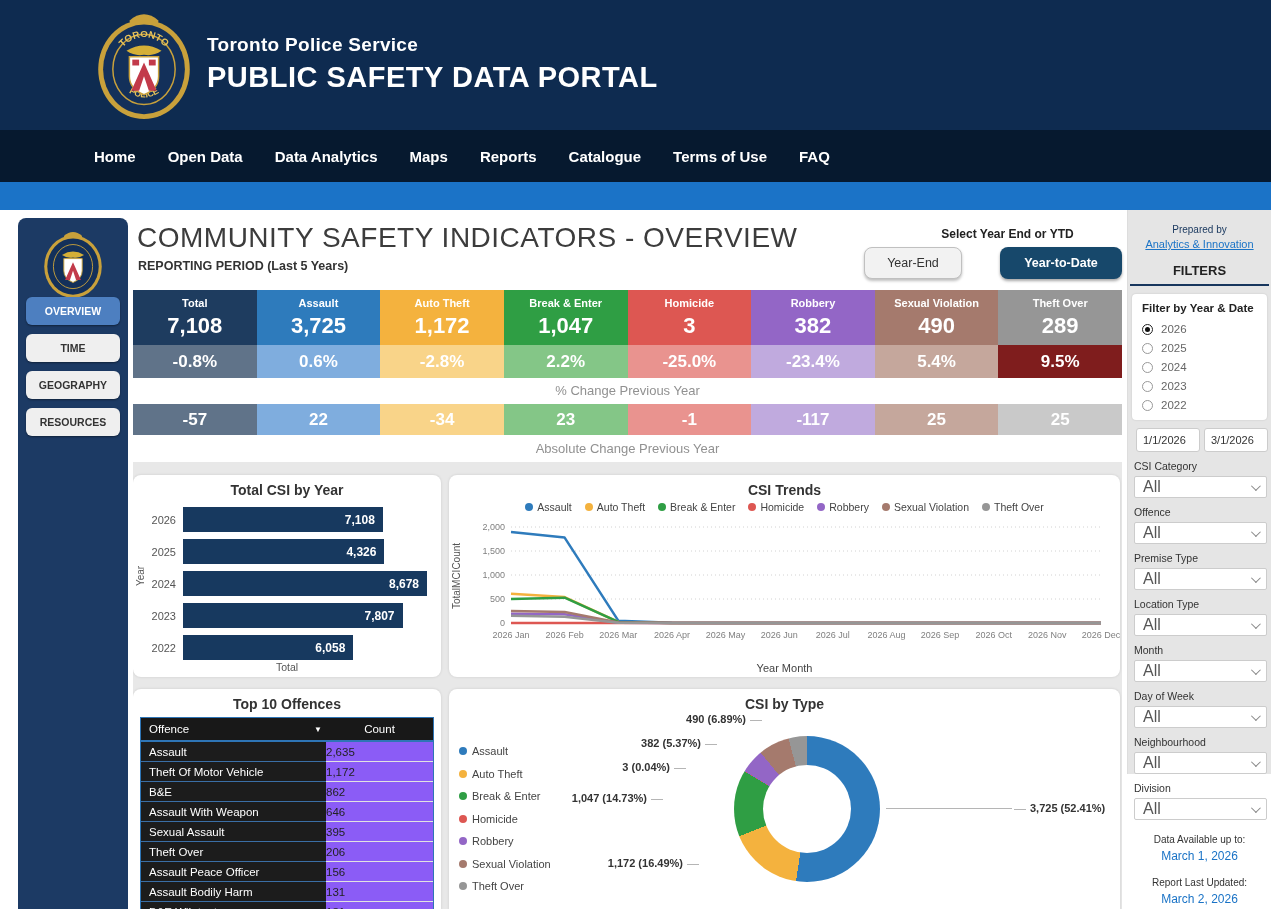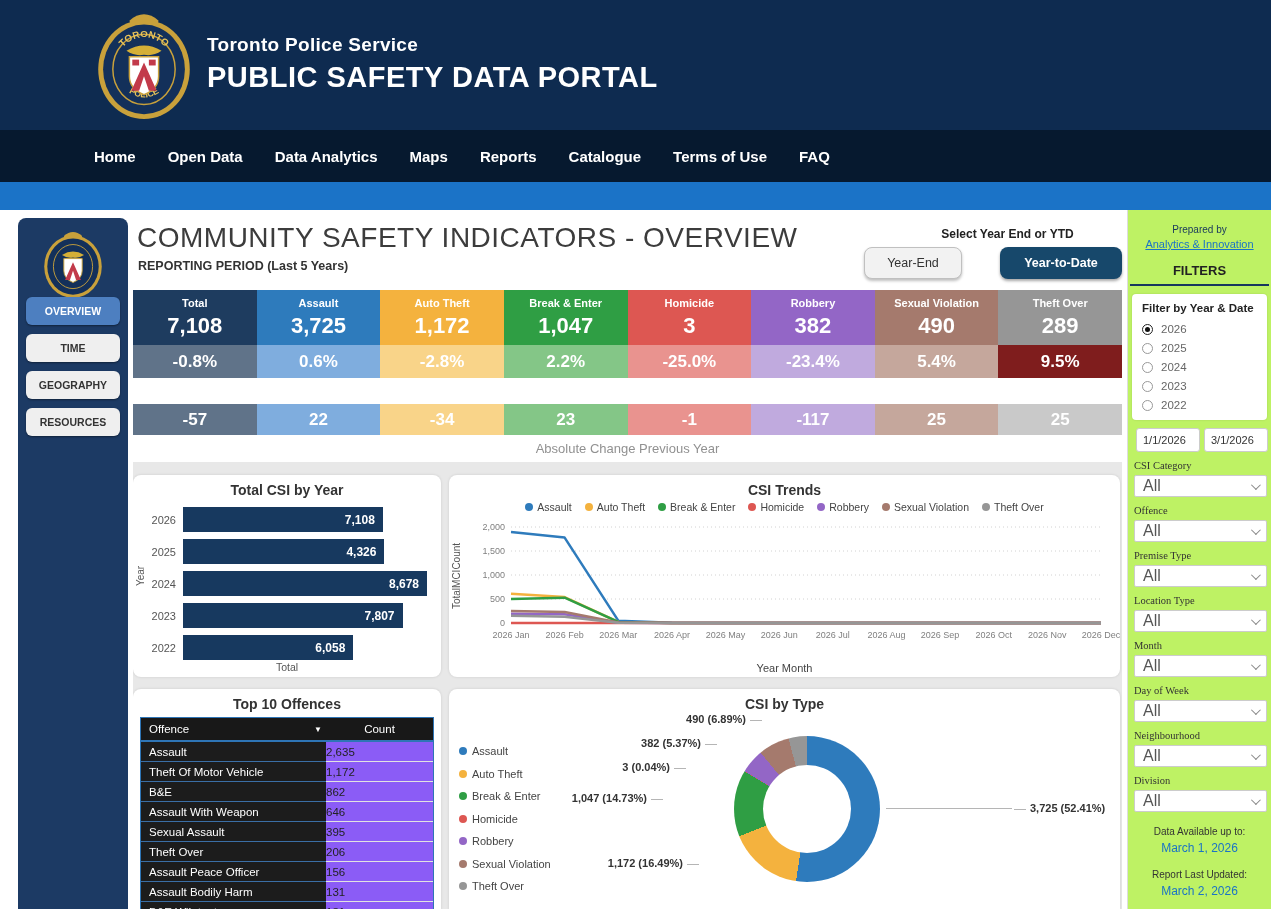--- a/index.html
+++ b/index.html
@@ -24,36 +24,36 @@
 
   
   .sidenav { position:absolute; left:18px; top:8px; width:110px; height:691px; background:#1c3a64; border-radius:8px 8px 0 0; }
   .crest-sm { position:absolute; left:24px; top:10px; width:62px; height:71px; }
   .side-btn { display:block; width:94px; height:28px; margin:0 0 9px 8px; border:none; border-radius:6px; font-family:inherit;
               font-size:10.5px; font-weight:bold; color:#333; background:#efefef; box-shadow:0 1px 2px rgba(0,0,0,.4); cursor:pointer; }
   .side-btn.active { background:#4d7fc0; color:#fff; }
   #side-buttons { position:absolute; top:79px; left:0; width:110px; }
 
   
-  .filters { position:absolute; left:1127px; top:0; width:144px; height:699px; background:#bef264; border-left:1px solid #ddd; font-size:11px; }
+  .filters { position:absolute; left:1127px; top:0; width:144px; height:564px; background:#e5e5e5; border-left:1px solid #ddd; font-size:11px; }
   .prep-by { margin-top:14px; text-align:center; color:#17365d; font-size:10px; }
   .prep-link { display:block; text-align:center; color:#1a73c6; font-size:11px; text-decoration:underline; margin-top:3px; cursor:pointer; }
   .filters-title { text-align:center; font-size:13px; font-weight:bold; color:#222; margin-top:13px; }
   .filters-rule { height:2px; background:#17365d; margin:6px 2px 0 2px; }
   .year-box { background:#fff; border-radius:4px; margin:8px 4px 0 4px; padding:8px 0 10px 10px; height:126px; box-shadow:0 0 2px rgba(0,0,0,.15); }
   .year-box-label { font-size:11.5px; font-weight:bold; color:#222; margin-bottom:9px; }
   .radio-row { display:flex; align-items:center; margin-bottom:7px; cursor:pointer; }
   .radio-circ { width:11px; height:11px; border:1px solid #999; border-radius:50%; margin-right:8px; background:#fff; position:relative; }
   .radio-circ.sel { border-color:#222; }
   .radio-circ.sel::after { content:""; position:absolute; left:2px; top:2px; width:5px; height:5px; border-radius:50%; background:#111; }
   .radio-lab { color:#666; font-size:11.5px; }
   .date-row { display:flex; gap:4px; margin:8px 0 0 8px; }
   .date-input { width:64px; height:24px; border:1px solid #ccc; border-radius:3px; background:#fff; font-family:inherit; font-size:11px; color:#333; text-align:left; padding-left:6px; }
   .dd-group { margin:8px 0 0 6px; width:133px; }
-  .dd-label { font-size:10.5px; color:#333; margin-bottom:4px;font-family:Liberation Serif, serif; }
+  .dd-label { font-size:10.5px; color:#333; margin-bottom:4px; }
   .dd-box { height:22px; background:#fff; border:1px solid #ccc; border-radius:2px; display:flex; align-items:center; justify-content:space-between; padding:0 8px; cursor:pointer; }
   .dd-value { font-size:16px; color:#555; }
   .chev { width:7px; height:7px; border-right:1.5px solid #888; border-bottom:1.5px solid #888; transform:rotate(45deg) translateY(-2px); }
   .meta-label { text-align:center; font-size:10px; color:#333; margin-top:14px; }
   .meta-date { text-align:center; font-size:12px; color:#1a73c6; margin-top:4px; }
 
   
   .report { position:absolute; left:128px; top:0; width:999px; height:904px; background:#fff; }
   .page-title { position:absolute; left:9px; top:12px; font-size:28px; color:#3c3c3c; letter-spacing:.5px; }
   .page-sub { position:absolute; left:10px; top:49px; font-size:12.5px; font-weight:bold; color:#333; }
@@ -228,20 +228,21 @@
       <div id="kpi-pct" class="kpi-row">
           <div class="kpi-change" style="background: rgb(96, 115, 137);">-0.8%</div>
           <div class="kpi-change" style="background: rgb(127, 173, 222);">0.6%</div>
           <div class="kpi-change" style="background: rgb(249, 212, 137);">-2.8%</div>
           <div class="kpi-change" style="background: rgb(132, 198, 135);">2.2%</div>
           <div class="kpi-change" style="background: rgb(233, 147, 143);">-25.0%</div>
           <div class="kpi-change" style="background: rgb(192, 170, 222);">-23.4%</div>
           <div class="kpi-change" style="background: rgb(197, 167, 156);">5.4%</div>
           <div class="kpi-change" style="background: #7f1d1d;">9.5%</div>
         </div>
+      <div id="pct-strip" class="strip-label">% Change Previous Year</div>
       <div id="kpi-abs" class="kpi-row">
           <div class="kpi-change" style="background: rgb(96, 115, 137);">-57</div>
           <div class="kpi-change" style="background: rgb(127, 173, 222);">22</div>
           <div class="kpi-change" style="background: rgb(249, 212, 137);">-34</div>
           <div class="kpi-change" style="background: rgb(132, 198, 135);">23</div>
           <div class="kpi-change" style="background: rgb(233, 147, 143);">-1</div>
           <div class="kpi-change" style="background: rgb(192, 170, 222);">-117</div>
           <div class="kpi-change" style="background: rgb(197, 167, 156);">25</div>
           <div class="kpi-change" style="background: rgb(201, 201, 201);">25</div>
         </div>

